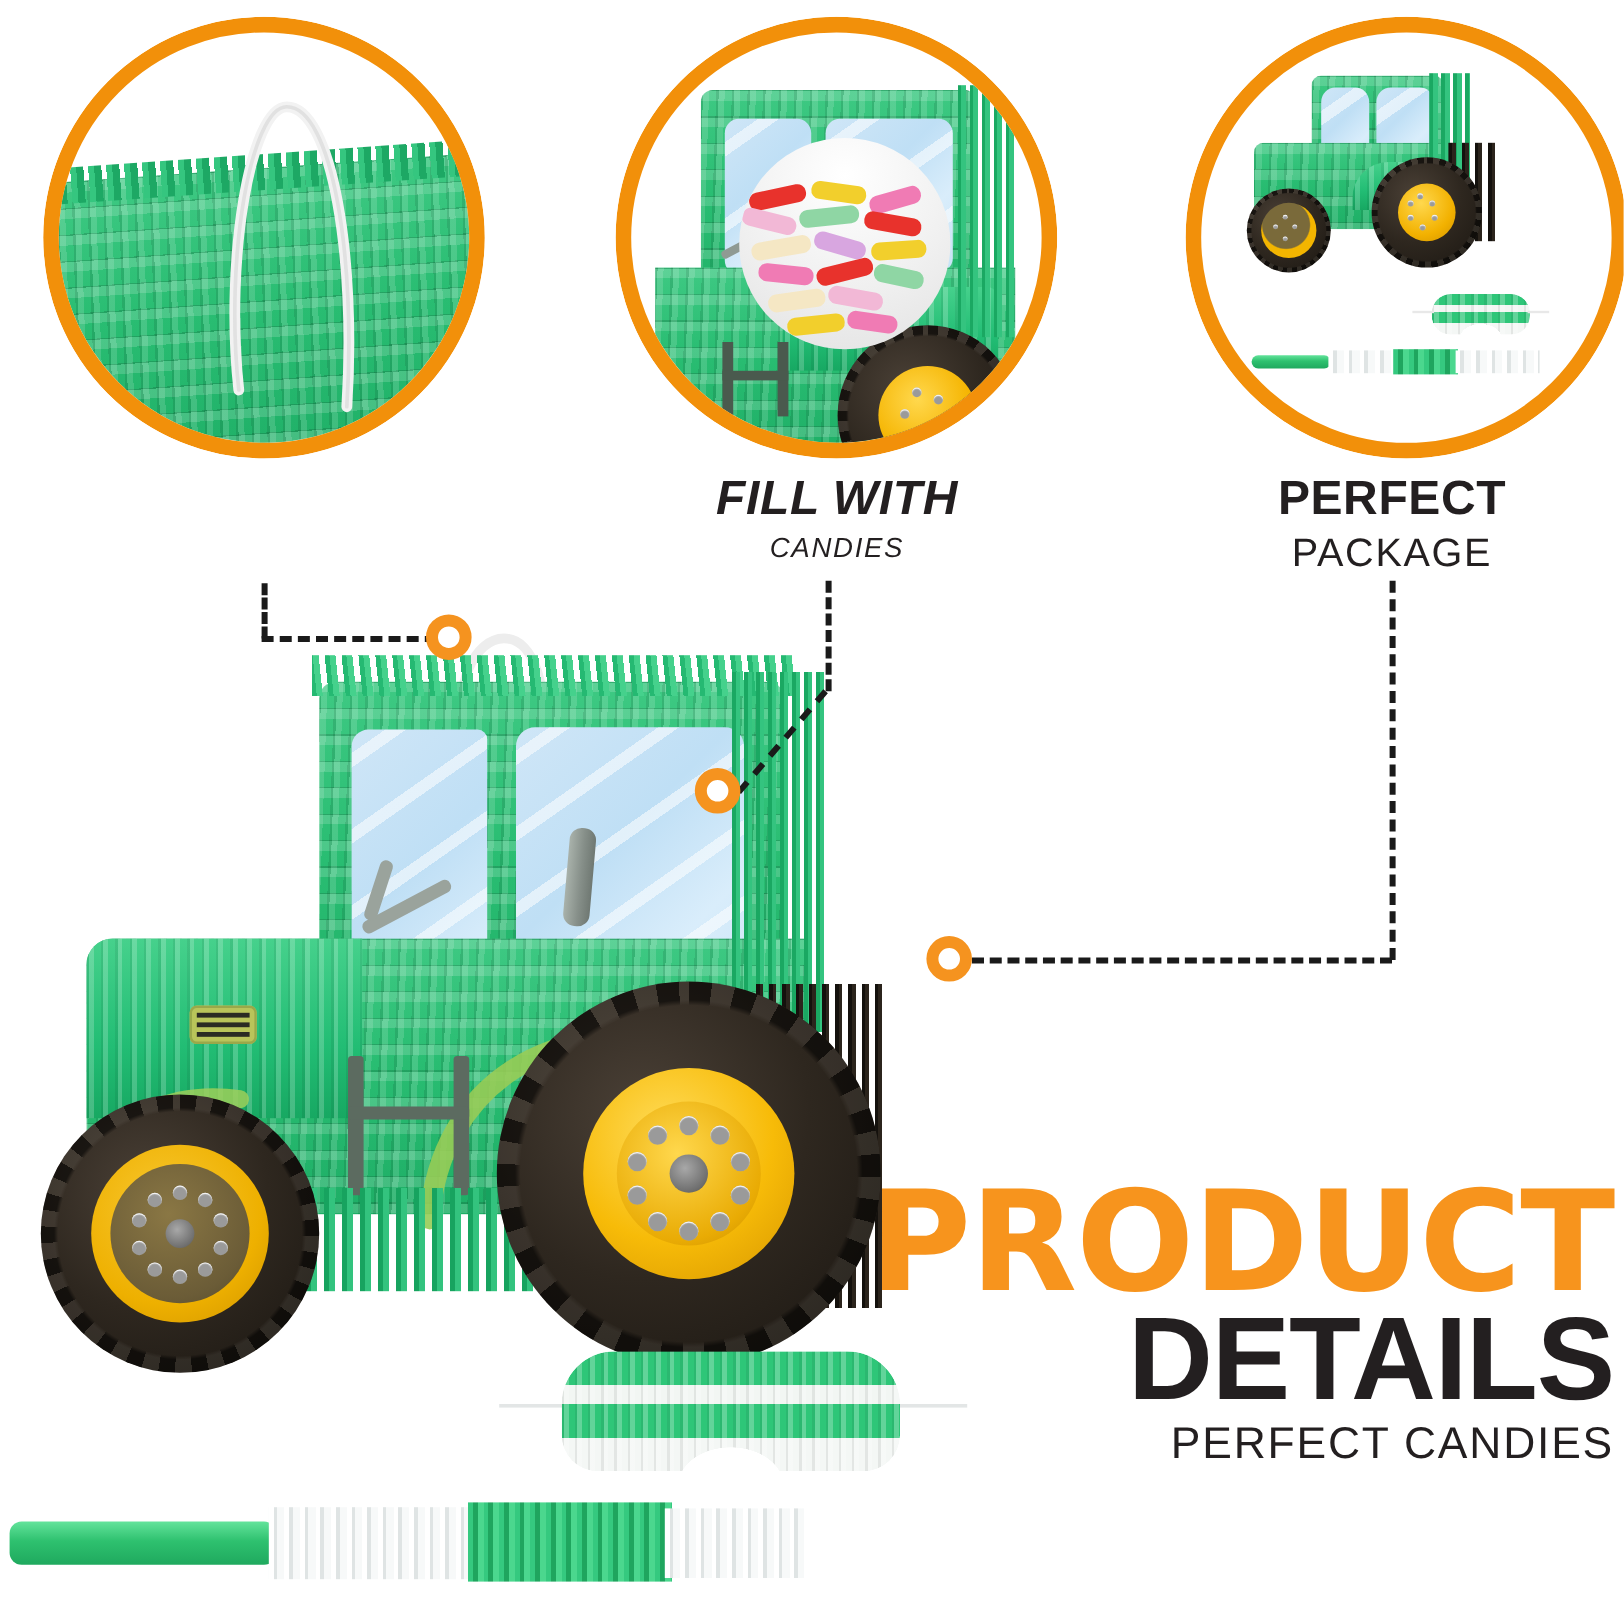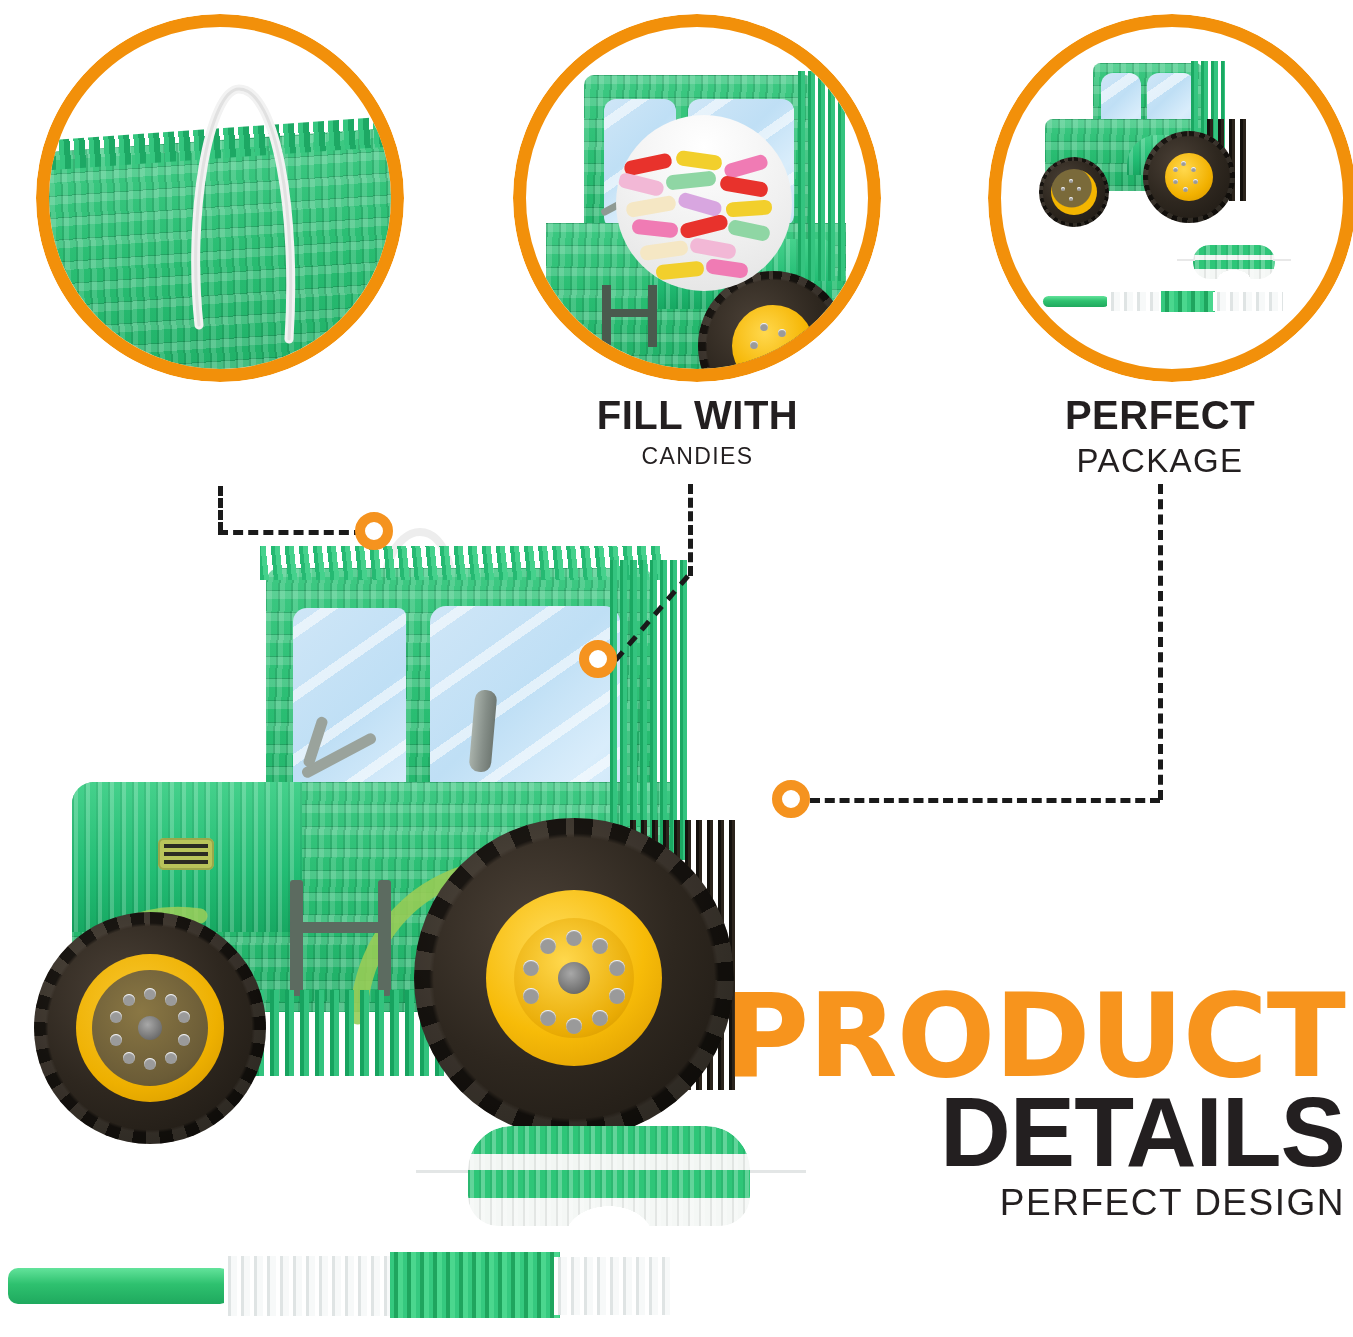--- a/index.html
+++ b/index.html
@@ -208,21 +208,21 @@
         <div class="stick-green" style="left:118px;top:0;width:54px;height:21px;"></div>
         <div class="stick-white" style="left:170px;top:1px;width:70px;height:19px;"></div>
       </div>
     </div>
     <div class="ring"></div>
   </div>
 
   <div class="label" style="left:10px;top:395px;width:420px;">
   </div>
 
-  <div class="label" style="left:490px;top:395px;width:415px;">
+  <div class="label" style="left:490px;top:395px;width:415px;font-style:italic;">
     <div class="l1" style="font-size:40px;">FILL WITH</div>
     <div class="l2" style="font-size:23px;margin-top:9px;">CANDIES</div>
   </div>
 
   <div class="label" style="left:965px;top:395px;width:390px;">
     <div class="l1" style="font-size:40px;">PERFECT</div>
     <div class="l2" style="font-size:33px;margin-top:9px;">PACKAGE</div>
   </div>
 
   <div class="dashV" style="left:218px;top:486px;height:46px;"></div>
@@ -346,16 +346,16 @@
   <div style="position:absolute;left:8px;top:1252px;width:660px;height:66px;">
     <div class="stick-handle" style="left:0;top:16px;width:222px;height:36px;"></div>
     <div class="stick-white" style="left:216px;top:4px;width:172px;height:60px;"></div>
     <div class="stick-green" style="left:382px;top:0;width:170px;height:66px;"></div>
     <div class="stick-white" style="left:546px;top:5px;width:116px;height:58px;"></div>
   </div>
 
   <div class="headline" style="left:700px;top:986px;width:645px;">
     <div class="hl-product" style="font-size:116px;">PRODUCT</div>
     <div class="hl-details" style="font-size:98px;margin-top:2px;">DETAILS</div>
-    <div class="hl-sub" style="font-size:37px;margin-top:8px;">PERFECT DESIGN</div>
+    <div class="hl-sub" style="font-size:37px;margin-top:8px;">PERFECT CANDIES</div>
   </div>
 
 </div>
 
 </body></html>

